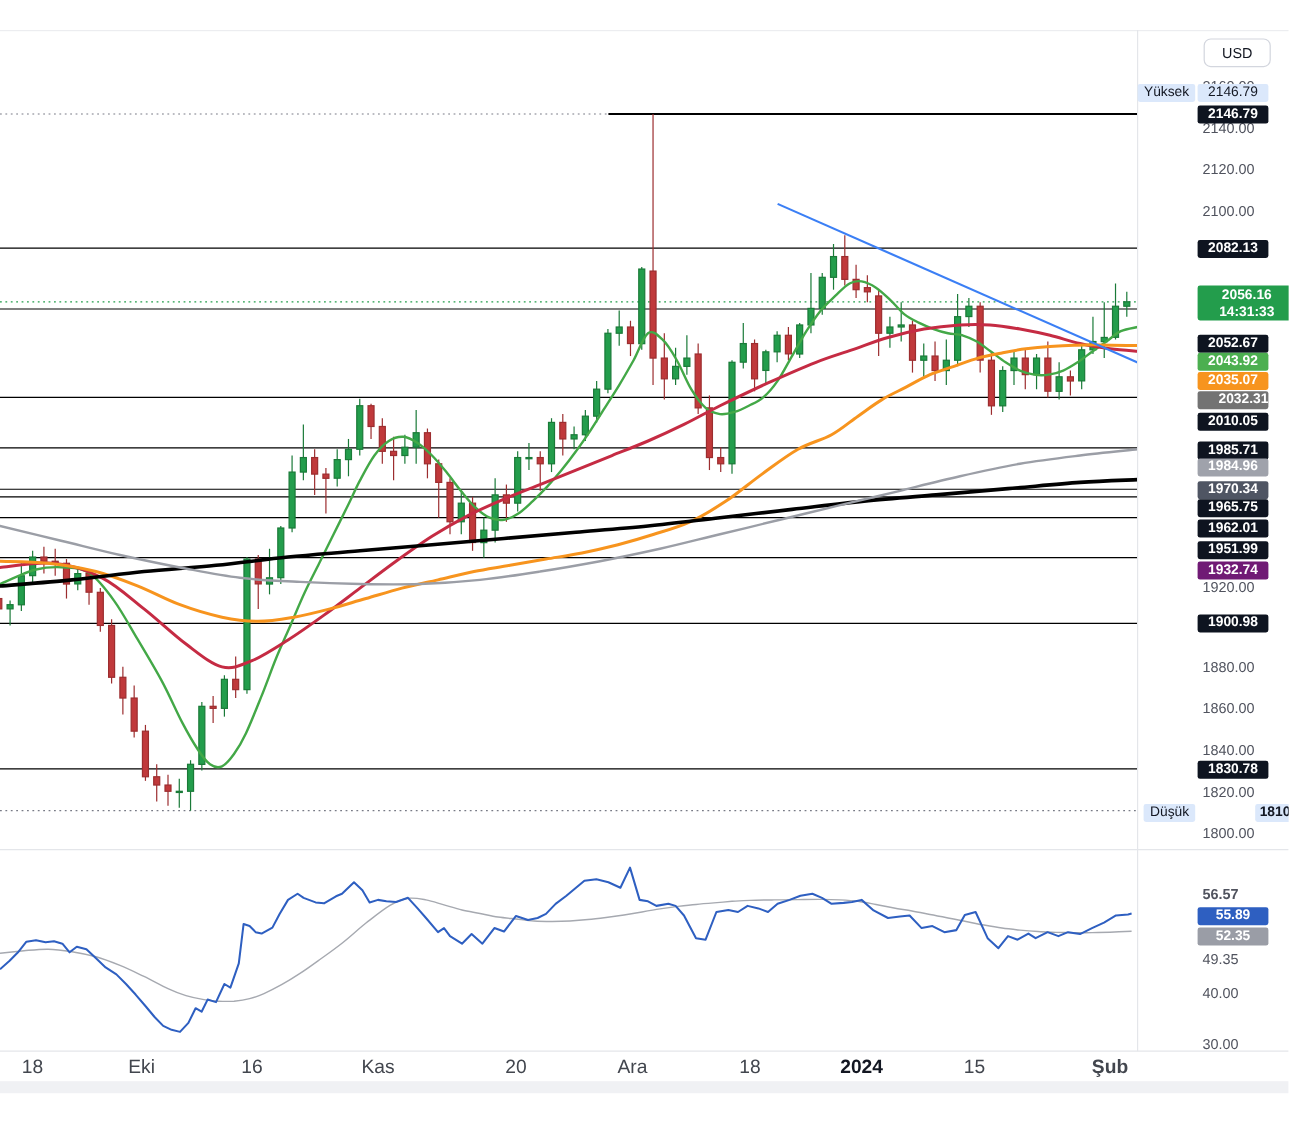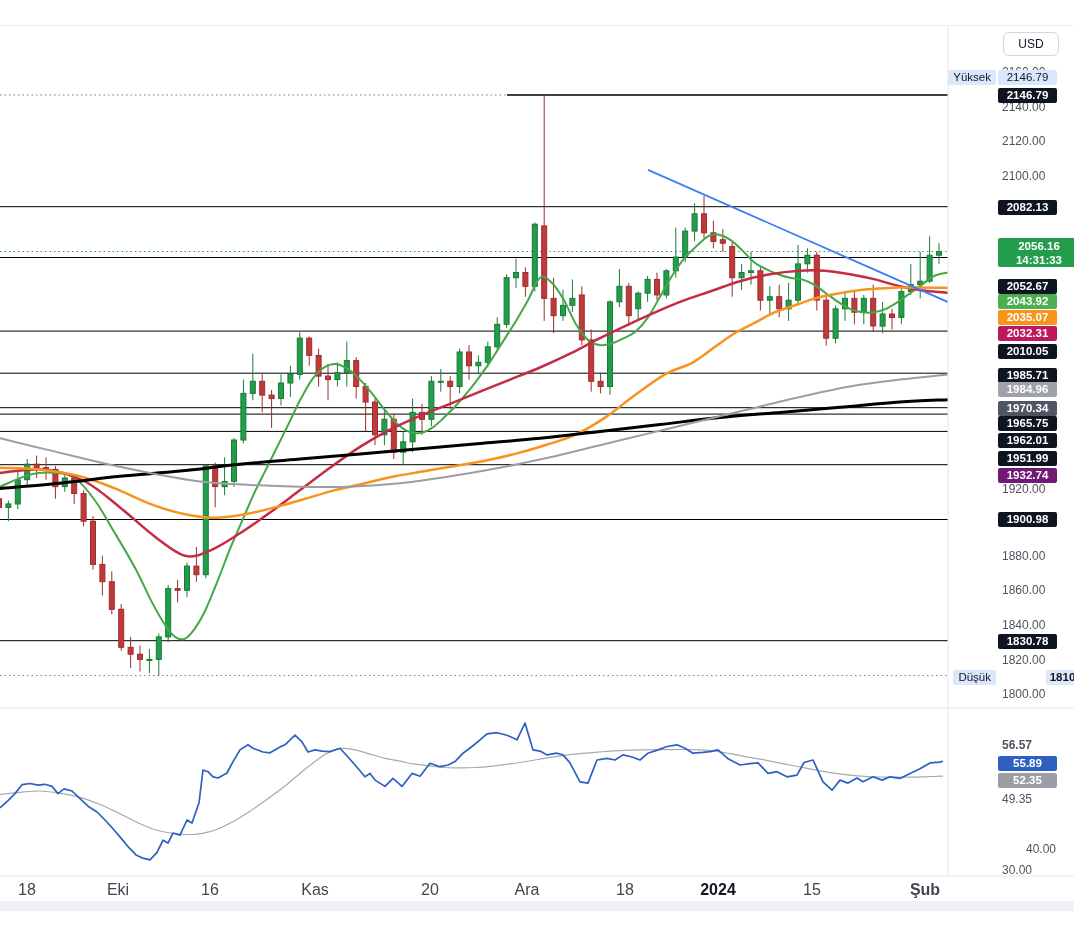--- a/index.html
+++ b/index.html
@@ -270,28 +270,28 @@
       <div class="tick" style="top: 169px;">2100.00</div>
       <div class="tick" style="top: 238px;">2060.00</div>
       <div class="tick" style="top: 482px;">1920.00</div>
       <div class="tick" style="top: 549px;">1880.00</div>
       <div class="tick" style="top: 583px;">1860.00</div>
       <div class="tick" style="top: 618px;">1840.00</div>
       <div class="tick" style="top: 653px;">1820.00</div>
       <div class="tick" style="top: 687px;">1800.00</div>
       <div class="tick" style="top: 738px; font-weight: bold;">56.57</div>
       <div class="tick" style="top: 792px;">49.35</div>
-      <div class="tick" style="top: 842px; margin-left: 24px;">40.00</div>
+      <div class="tick" style="top: 821px;">40.00</div>
       <div class="tick" style="top: 863px;">30.00</div>
       <div class="badge" style="top: 87.5px; background: rgb(14, 20, 32);">2146.79</div>
       <div class="badge" style="top: 199.5px; background: rgb(14, 20, 32);">2082.13</div>
       <div class="badge" style="top: 278.5px; background: rgb(14, 20, 32);">2052.67</div>
       <div class="badge" style="top: 293.5px; background: rgb(76, 175, 80);">2043.92</div>
       <div class="badge" style="top: 309.5px; background: rgb(247, 148, 30);">2035.07</div>
-      <div class="badge" style="top: 325.5px; background: #be185d;">2032.31</div>
+      <div class="badge" style="top: 325.5px; background: #737373; text-align: right;">2032.31</div>
       <div class="badge" style="top: 343.5px; background: rgb(14, 20, 32);">2010.05</div>
       <div class="badge" style="top: 367.5px; background: rgb(14, 20, 32);">1985.71</div>
       <div class="badge" style="top: 382px; background: rgb(159, 162, 171);">1984.96</div>
       <div class="badge" style="top: 400.5px; background: rgb(79, 85, 99);">1970.34</div>
       <div class="badge" style="top: 415.5px; background: rgb(14, 20, 32);">1965.75</div>
       <div class="badge" style="top: 432.5px; background: rgb(14, 20, 32);">1962.01</div>
       <div class="badge" style="top: 450.5px; background: rgb(14, 20, 32);">1951.99</div>
       <div class="badge" style="top: 467.5px; background: #701a75;">1932.74</div>
       <div class="badge" style="top: 511.5px; background: rgb(14, 20, 32);">1900.98</div>
       <div class="badge" style="top: 633.5px; background: rgb(14, 20, 32);">1830.78</div>

